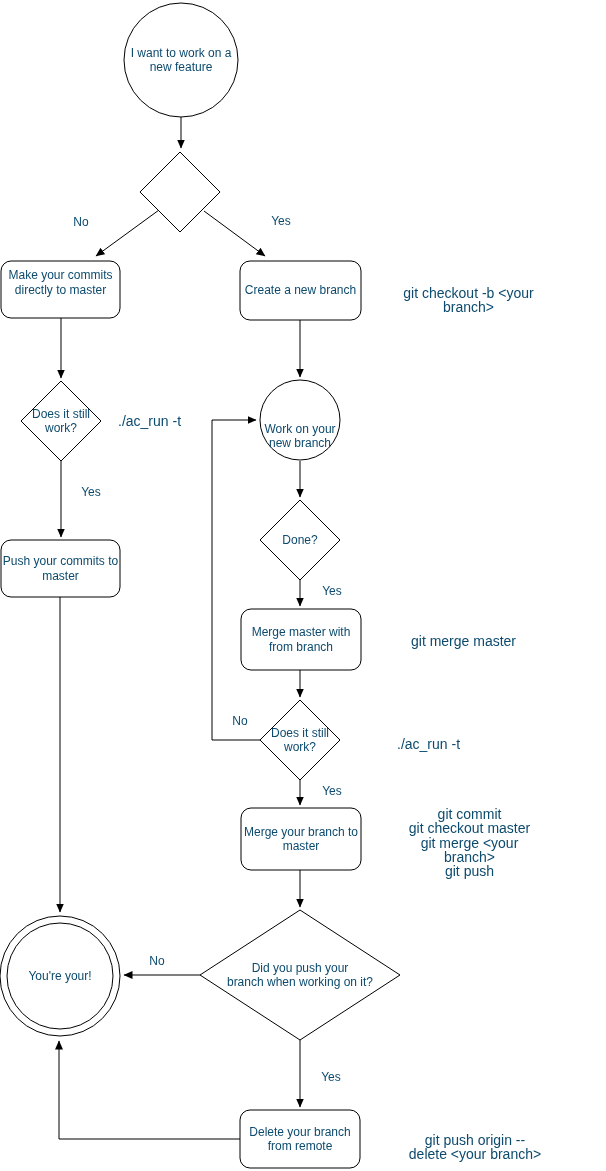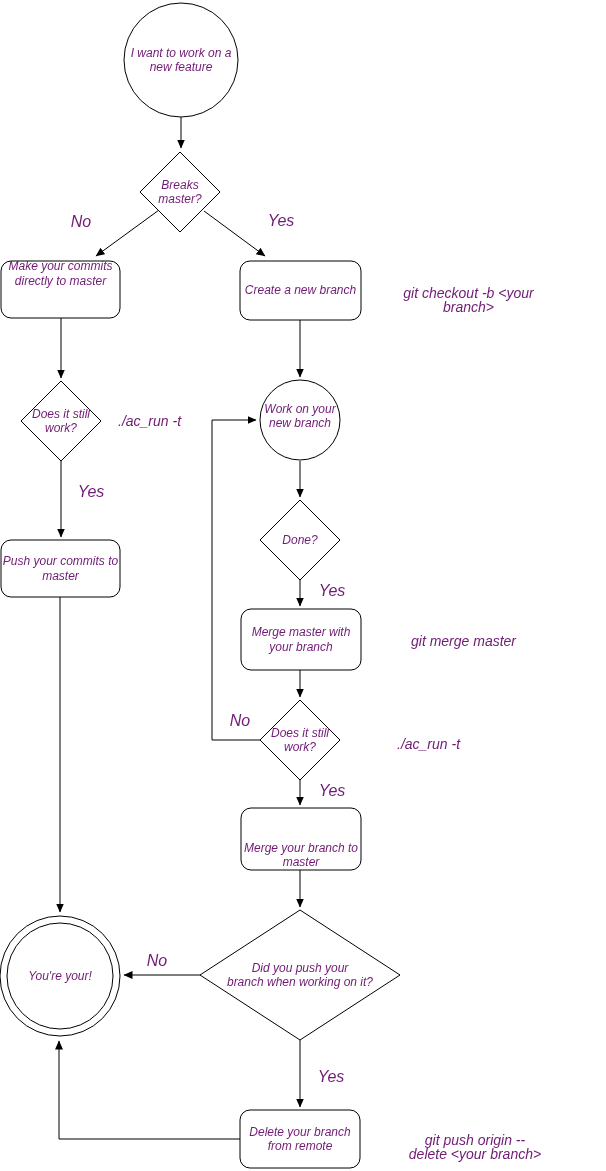--- a/index.html
+++ b/index.html
@@ -6,23 +6,22 @@
     margin: 0;
     padding: 0;
     background: #ffffff;
   }
   .canvas {
     position: relative;
     width: 542px;
     height: 1171px;
     background: #ffffff;
     font-family: "Liberation Sans", "DejaVu Sans", sans-serif;
-    color: #701a75;
+    color: #0c4a6e;
     overflow: hidden;
-    font-style: italic;
   }
   .connector-layer {
     position: absolute;
     left: 0;
     top: 0;
     width: 606px;
     height: 1171px;
   }
   .shape-label {
     position: absolute;
@@ -31,21 +30,21 @@
     justify-content: center;
     text-align: center;
     font-size: 12px;
     line-height: 14.5px;
     white-space: pre-line;
     pointer-events: none;
   }
   .edge-label {
     position: absolute;
     transform: translate(-50%, -50%);
-    font-size: 16px;
+    font-size: 12px;
     line-height: 14px;
     white-space: nowrap;
     pointer-events: none;
   }
   .note {
     position: absolute;
     font-size: 14px;
     line-height: 14.3px;
     white-space: pre-line;
     text-align: center;
@@ -97,52 +96,54 @@
       <rect x="241" y="808" width="120" height="62" rx="10" ry="10"></rect>
       <polygon points="300,910 400,975 300,1040 200,975"></polygon>
       <circle cx="60" cy="976" r="60"></circle>
       <circle cx="60" cy="976" r="53"></circle>
       <rect x="240" y="1110" width="120" height="58" rx="10" ry="10"></rect>
     </g>
   </svg>
 
   <div class="shape-label" style="left:124px; top:3px; width:114px; height:114px;">I want to work on a
 new feature</div>
-  <div class="shape-label" style="left:140px; top:152px; width:80px; height:80px;">Breaks
-master?</div>
-  <div class="shape-label" style="left:1px; top:245px; width:119px; height:57px;border-radius:26px;">Make your commits
+  <div class="shape-label" style="left:1px; top:254px; width:119px; height:57px;border-radius:26px;">Make your commits
 directly to master</div>
   <div class="shape-label" style="left:240px; top:261px; width:121px; height:59px;">Create a new branch</div>
   <div class="shape-label" style="left:21px; top:381px; width:80px; height:80px;">Does it still
 work?</div>
-  <div class="shape-label" style="left:260px; top:376px; width:80px; height:80px;">Work on your
+  <div class="shape-label" style="left:260px; top:396px; width:80px; height:80px;">Work on your
 new branch</div>
   <div class="shape-label" style="left:260px; top:500px; width:80px; height:80px;">Done?</div>
   <div class="shape-label" style="left:1px; top:540px; width:119px; height:57px;">Push your commits to
 master</div>
   <div class="shape-label" style="left:241px; top:609px; width:120px; height:61px;">Merge master with
-your branch</div>
+from branch</div>
   <div class="shape-label" style="left:260px; top:700px; width:80px; height:80px;">Does it still
 work?</div>
-  <div class="shape-label" style="left:241px; top:808px; width:120px; height:62px;margin-top:16px;">Merge your branch to
+  <div class="shape-label" style="left:241px; top:808px; width:120px; height:62px;">Merge your branch to
 master</div>
   <div class="shape-label" style="left:200px; top:910px; width:200px; height:130px;">Did you push your
 branch when working on it?</div>
   <div class="shape-label" style="left:0px; top:916px; width:120px; height:120px;">You're your!</div>
   <div class="shape-label" style="left:240px; top:1110px; width:120px; height:58px;">Delete your branch
 from remote</div>
 
   <div class="edge-label" style="left:81px; top:222px;">No</div>
   <div class="edge-label" style="left:281px; top:221px;">Yes</div>
   <div class="edge-label" style="left:91px; top:492px;">Yes</div>
   <div class="edge-label" style="left:332px; top:591px;">Yes</div>
   <div class="edge-label" style="left:240px; top:721px;">No</div>
   <div class="edge-label" style="left:332px; top:791px;">Yes</div>
   <div class="edge-label" style="left:157px; top:961px;">No</div>
   <div class="edge-label" style="left:331px; top:1077px;">Yes</div>
 
   <div class="note" style="left:395px; top:286px;">git checkout -b &lt;your branch&gt;</div>
   <div class="note" style="left:118px; top:414px;">./ac_run -t</div>
   <div class="note" style="left:411px; top:634px;">git merge master</div>
   <div class="note" style="left:397px; top:737px;">./ac_run -t</div>
+  <div class="note" style="left:397px; top:807px;">git commit
+git checkout master
+git merge &lt;your branch&gt;
+git push</div>
   <div class="note" style="left:385px; top:1133px;margin-left:23px;">git push origin --delete &lt;your branch&gt;</div>
 
 </div>
 
 </body></html>

